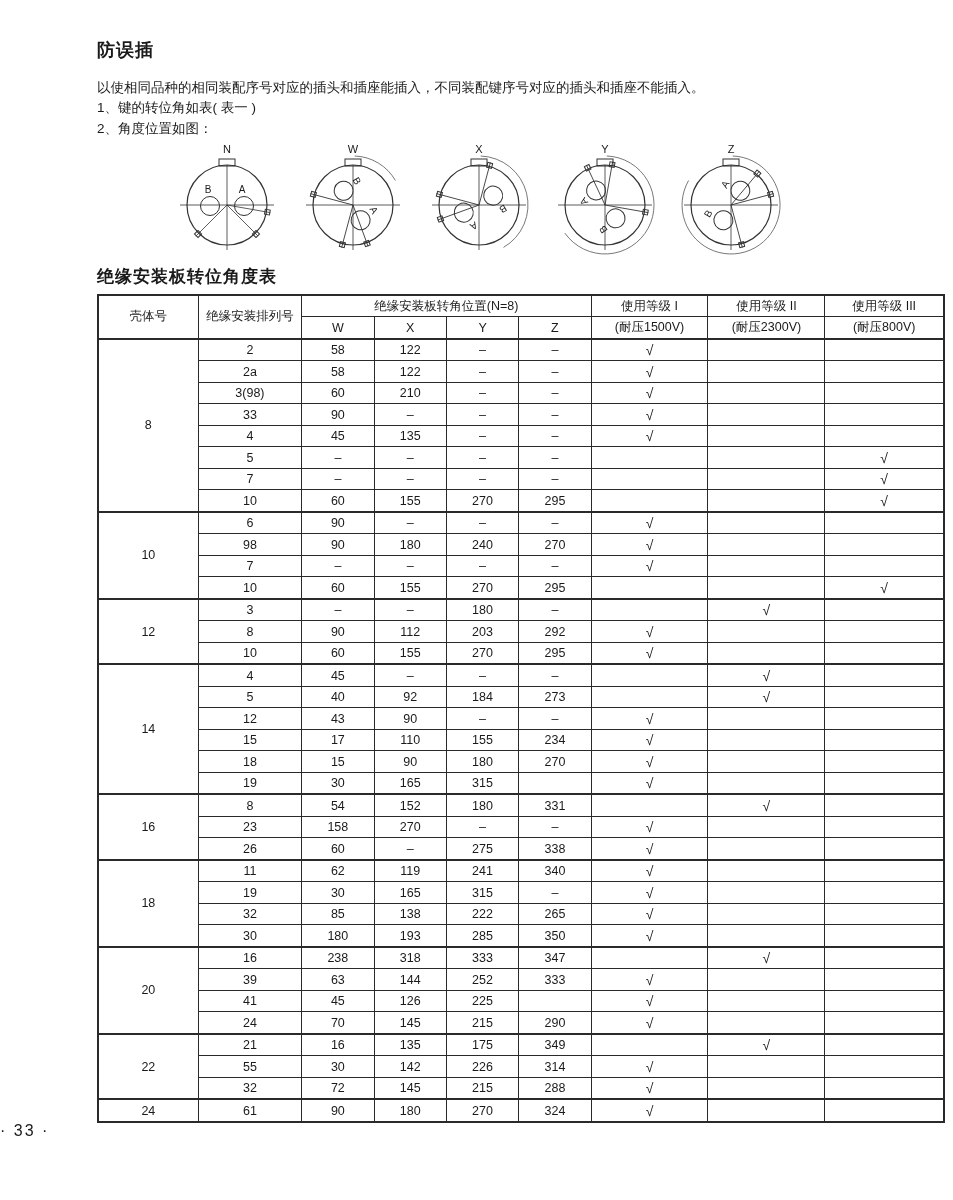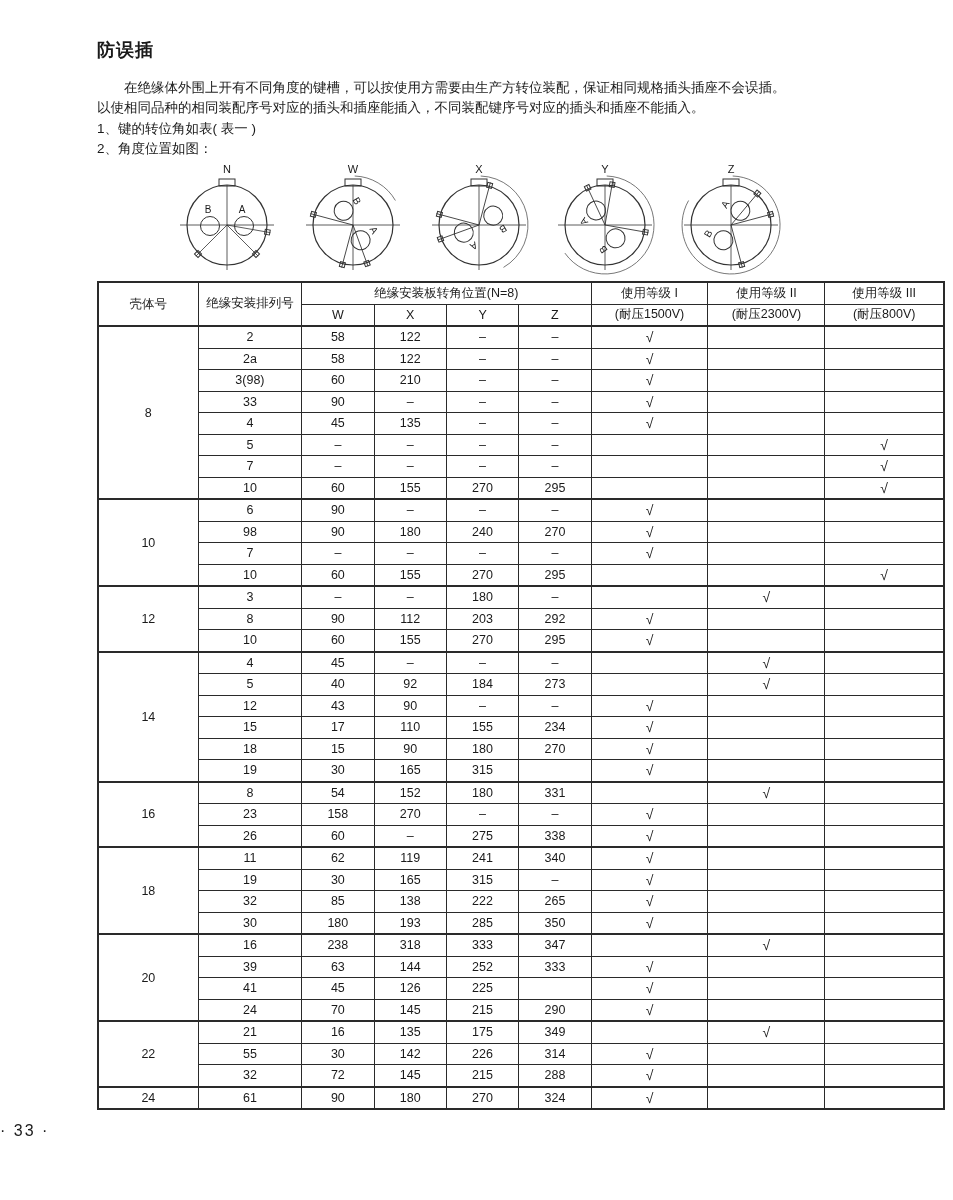--- a/index.html
+++ b/index.html
@@ -20,21 +20,20 @@
   td.check{font-size:14px;}
   .arr-head{line-height:1.25;margin-top:26px;}
   .footer{position:absolute;left:0;right:0;top:1122px;font-size:16px;letter-spacing:2px;}
 </style>
 </head>
 <body>
 
 <div class="page">
   <div class="doc-title">防误插</div>
   <div class="intro">
-    <div class="indent">在绝缘体外围上开有不同角度的键槽，可以按使用方需要由生产方转位装配，保证相同规格插头插座不会误插。</div>
     <div>以使相同品种的相同装配序号对应的插头和插座能插入，不同装配键序号对应的插头和插座不能插入。</div>
   </div>
   <div class="list-line">1、键的转位角如表( 表一 )</div>
   <div class="list-line">2、角度位置如图：</div>
 
   <div class="diagrams">
       <svg class="diagram" viewBox="0 0 118 112">
         <text x="59" y="10" text-anchor="middle" font-size="11" fill="#1a1a1a">N</text>
         <circle cx="59" cy="62" r="40" fill="none" stroke="#333" stroke-width="1.2"></circle>
         <rect x="51" y="16" width="16" height="7" fill="none" stroke="#333" stroke-width="1"></rect>
@@ -128,20 +127,21 @@
           <line x1="59" y1="62" x2="27.887301627791913" y2="93.11269837220809" stroke="#333" stroke-width="0.8"></line>
           <rect x="27.508621971351555" y="88.49137802864846" width="5" height="5" transform="rotate(225 30.008621971351555 90.99137802864846)" fill="none" stroke="#333" stroke-width="1"></rect>
           <circle cx="76" cy="63" r="9.5" fill="none" stroke="#333" stroke-width="1"></circle>
           <circle cx="42" cy="63" r="9.5" fill="none" stroke="#333" stroke-width="1"></circle>
           <text x="74" y="50" text-anchor="middle" font-size="10" fill="#1a1a1a">A</text>
           <text x="40" y="50" text-anchor="middle" font-size="10" fill="#1a1a1a">B</text>
         </g>
       </svg>
     </div>
 
+  <div class="table-title">绝缘安装板转位角度表</div>
 
   <table>
       <colgroup>
         <col style="width: 90px;">
         <col style="width: 93px;">
         <col style="width: 65px;">
         <col style="width: 65px;">
         <col style="width: 65px;">
         <col style="width: 65px;">
         <col style="width: 105px;">

